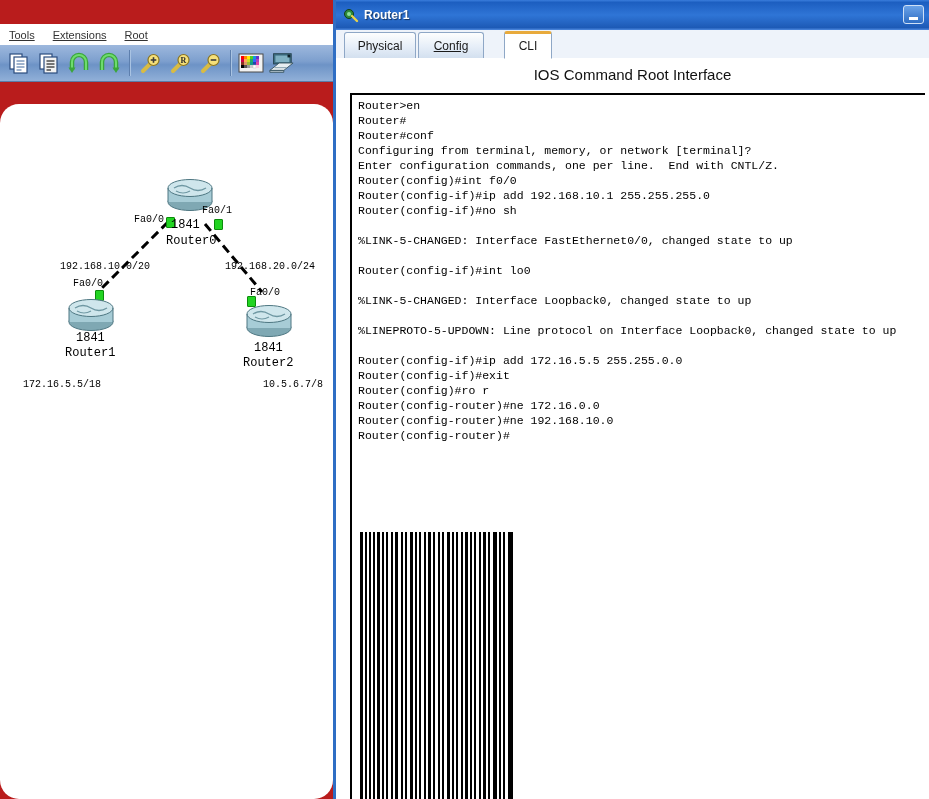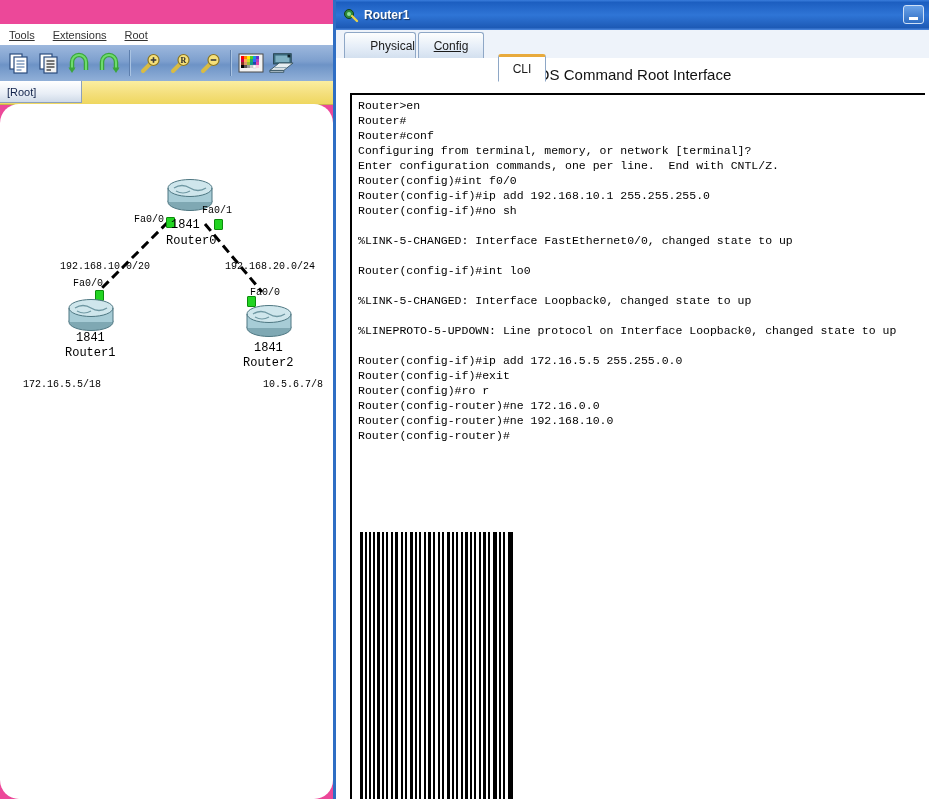--- a/index.html
+++ b/index.html
@@ -5,21 +5,21 @@
   html,body{margin:0;padding:0;}
   body{
     width:929px;height:799px;overflow:hidden;
     font-family:"Liberation Sans",sans-serif;
     background:#ffffff;
     position:relative;
   }
   
   #left-app{
     position:absolute;left:0;top:0;width:333px;height:799px;
-    background:#ec4899;overflow:hidden;
+    background:#b91c1c;overflow:hidden;
   }
   #menubar{
     position:absolute;left:0;top:24px;width:333px;height:21px;
     background:#ffffff;
     border-bottom:1px solid #b9c4d4;
     display:flex;align-items:center;
   }
   #menubar .menu-item{
     font-size:11px;color:#333;padding:2px 9px;cursor:default;
   }
@@ -252,25 +252,20 @@
         <rect x="6" y="2" width="19" height="11" fill="#3f6f82" stroke="#24414e" stroke-width="1"></rect>
         <rect x="8" y="4" width="15" height="7" fill="#7fb0c2"></rect>
         <rect x="21" y="3" width="3" height="3" fill="#0c1e26"></rect>
         <polygon points="2,20 12,12 27,12 17,20" fill="#e8eef1" stroke="#3a5663" stroke-width="1"></polygon>
         <polygon points="2,20 17,20 17,22 2,22" fill="#b9c9d1" stroke="#3a5663" stroke-width="1"></polygon>
         <line x1="7" y1="17" x2="20" y2="17" stroke="#7f9aa7" stroke-width="1"></line>
       </svg>
     </div>
   </div>
 
-  <div id="tabbar">
-    <div id="root-tab">
-      <span>[Root]</span>
-    </div>
-  </div>
 
   <div id="canvas">
 
     <svg width="333" height="695" style="position:absolute;left:0;top:0;">
       <line x1="168" y1="118" x2="98" y2="188" stroke="#000" stroke-width="3" stroke-dasharray="9,5"></line>
       <line x1="205" y1="120" x2="262" y2="188" stroke="#000" stroke-width="3" stroke-dasharray="9,5"></line>
     </svg>
 
     <div class="router-ico" style="left:164px;top:72px;">
       <svg width="52" height="38" viewBox="0 0 52 38">
@@ -342,27 +337,27 @@
         <circle cx="6" cy="7" r="2" fill="#8fe09a"></circle>
       </svg>
     </div>
     <span id="title-text">Router1</span>
     <div id="min-btn">
       <div class="bar"></div>
     </div>
   </div>
 
   <div id="tabstrip">
-    <div class="ptab" style="left:8px;width:72px;justify-content:flex-end;">
+    <div class="ptab" style="left:8px;width:72px;">
       <span>Physical</span>
     </div>
     <div class="ptab" style="left:82px;width:66px;text-decoration:underline;">
       <span>Config</span>
     </div>
-    <div class="ptab active" style="left:162px;width:48px;margin-top:23px;">
+    <div class="ptab active" style="left:168px;width:48px;">
       <span>CLI</span>
     </div>
   </div>
 
   <div id="pane">
     <div id="pane-title">IOS Command Root Interface</div>
 
     <div id="terminal">
       <div id="term-text">Router&gt;en
 Router#

